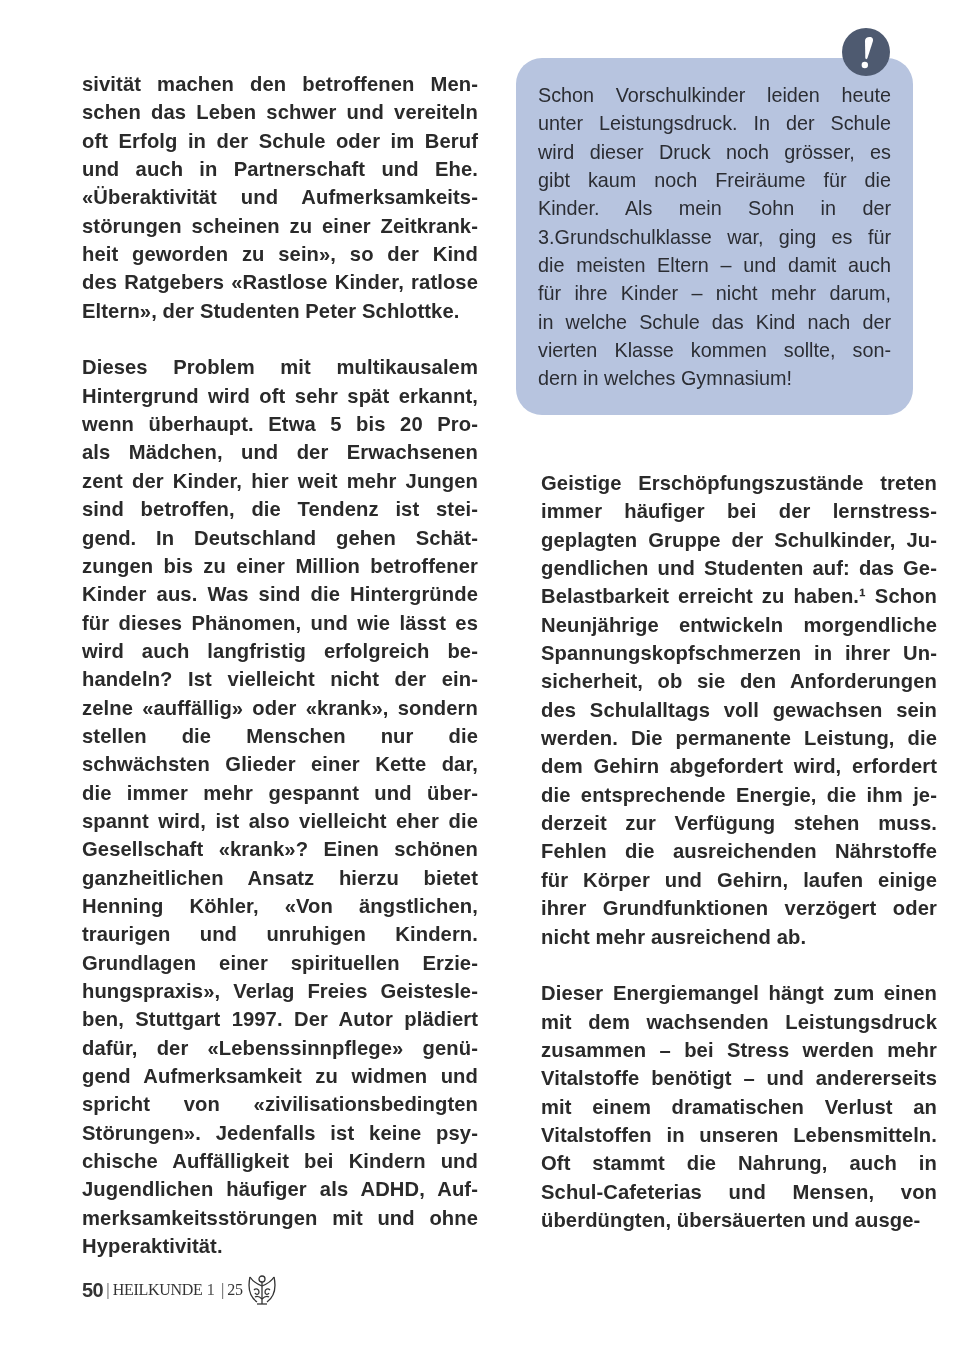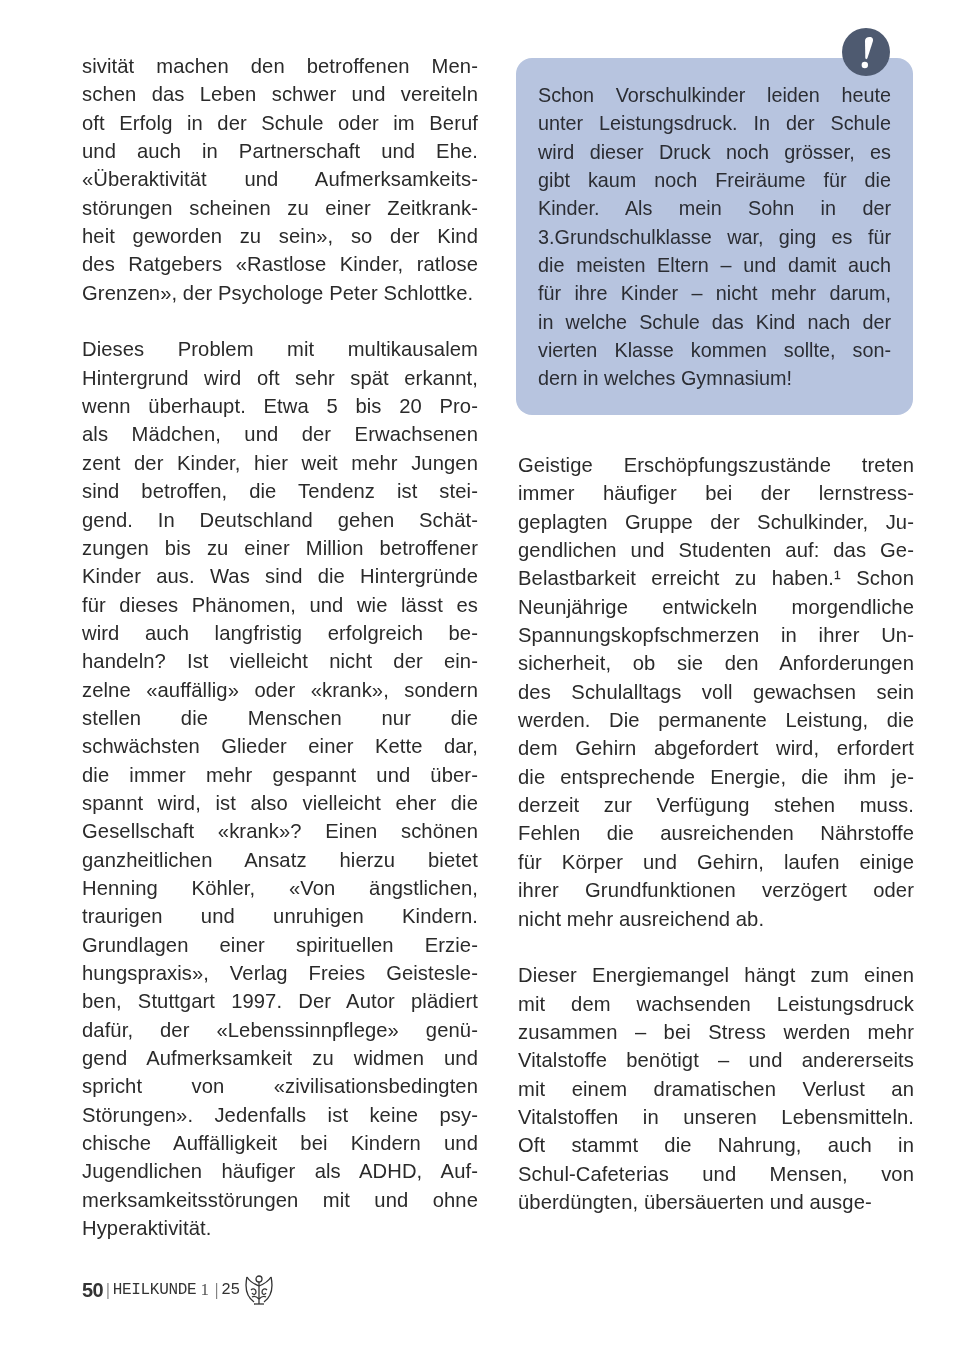--- a/index.html
+++ b/index.html
@@ -13,29 +13,30 @@
       position: relative;
       overflow: hidden;
       font-family: "Liberation Sans", "DejaVu Sans", sans-serif;
       color: #2a2a2a;
     }
     .col {
       position: absolute;
       font-size: 20.2px;
       line-height: 28.35px;
       letter-spacing: 0.1px;
-      font-weight: 400;
+      font-weight: 700;
+      margin-top: 18px;
     }
     .col-left {
       left: 82px;
       top: 52px;
       width: 396px;
     }
     .col-right {
-      left: 518px;
+      left: 541px;
       top: 451px;
       width: 396px;
     }
     .para {
       margin: 0 0 28.35px 0;
       text-align: justify;
       hyphens: manual;
     }
     .line {
       display: block;
@@ -49,21 +50,21 @@
       text-align-last: left;
     }
     
     .callout {
       position: absolute;
       left: 516px;
       top: 58px;
       width: 397px;
       height: 357px;
       background: #b7c4df;
-      border-radius: 16px;
+      border-radius: 26px;
       box-sizing: border-box;
       padding: 23px 22px 0 22px;
     }
     .callout .ctext {
       font-size: 19.8px;
       line-height: 28.3px;
       color: #2b2d33;
       font-weight: 300;
     }
     .callout-icon {
@@ -99,42 +100,41 @@
       letter-spacing: -0.5px;
     }
     .footer .sep {
       font-size: 17px;
       margin: 0 3px;
       color: #555;
     }
     .footer .mag {
       font-size: 16px;
       letter-spacing: -0.3px;
-      font-family: Liberation Mono, monospace;
     }
     .footer .logo {
       margin-left: 4px;
       width: 30px;
       height: 32px;
     }
   </style>
 </head>
 <body>
 
 <div class="col col-left">
   <div class="para" id="lp0">
       <span class="line">sivität machen den betroffenen Men-</span>
       <span class="line">schen das Leben schwer und vereiteln</span>
       <span class="line">oft Erfolg in der Schule oder im Beruf</span>
       <span class="line">und auch in Partnerschaft und Ehe.</span>
       <span class="line">«Überaktivität und Aufmerksamkeits-</span>
       <span class="line">störungen scheinen zu einer Zeitkrank-</span>
       <span class="line">heit geworden zu sein», so der Kind</span>
       <span class="line">des Ratgebers «Rastlose Kinder, ratlose</span>
-      <span class="line last">Grenzen», der Psychologe Peter Schlottke.</span>
+      <span class="line last">Eltern», der Studenten Peter Schlottke.</span>
     </div>
   <div class="para" id="lp1">
       <span class="line">Dieses Problem mit multikausalem</span>
       <span class="line">Hintergrund wird oft sehr spät erkannt,</span>
       <span class="line">wenn überhaupt. Etwa 5 bis 20 Pro-</span>
       <span class="line">als Mädchen, und der Erwachsenen</span>
       <span class="line">zent der Kinder, hier weit mehr Jungen</span>
       <span class="line">sind betroffen, die Tendenz ist stei-</span>
       <span class="line">gend. In Deutschland gehen Schät-</span>
       <span class="line">zungen bis zu einer Million betroffener</span>

